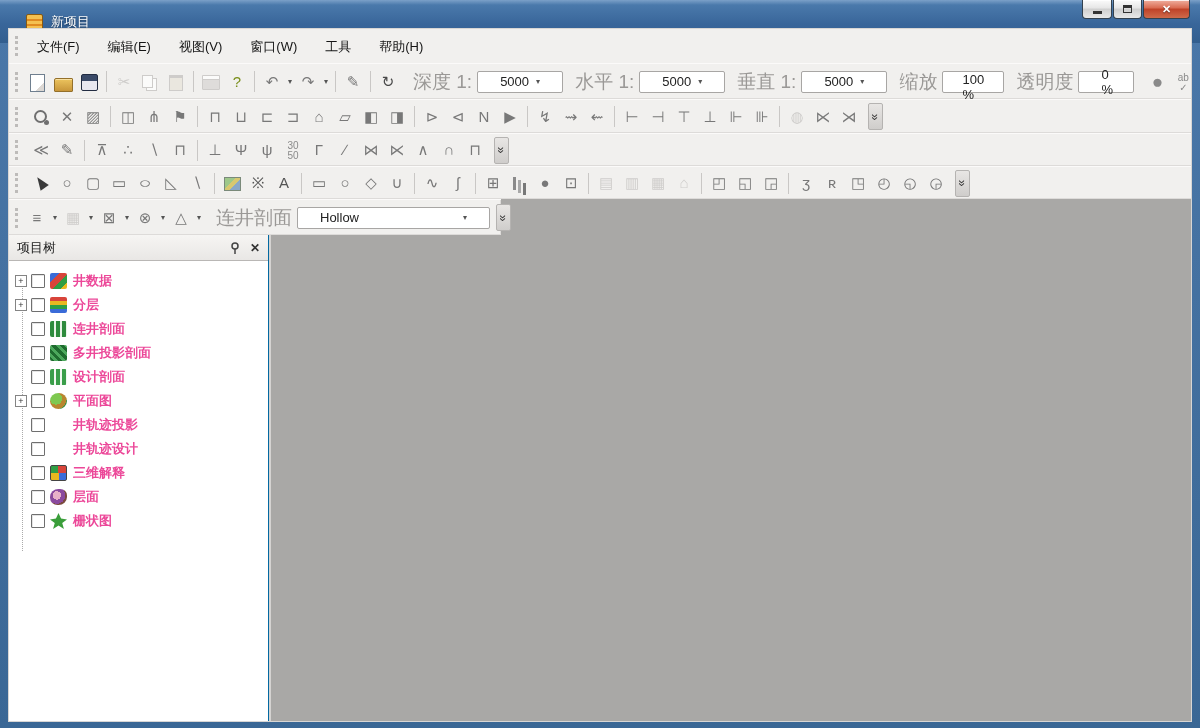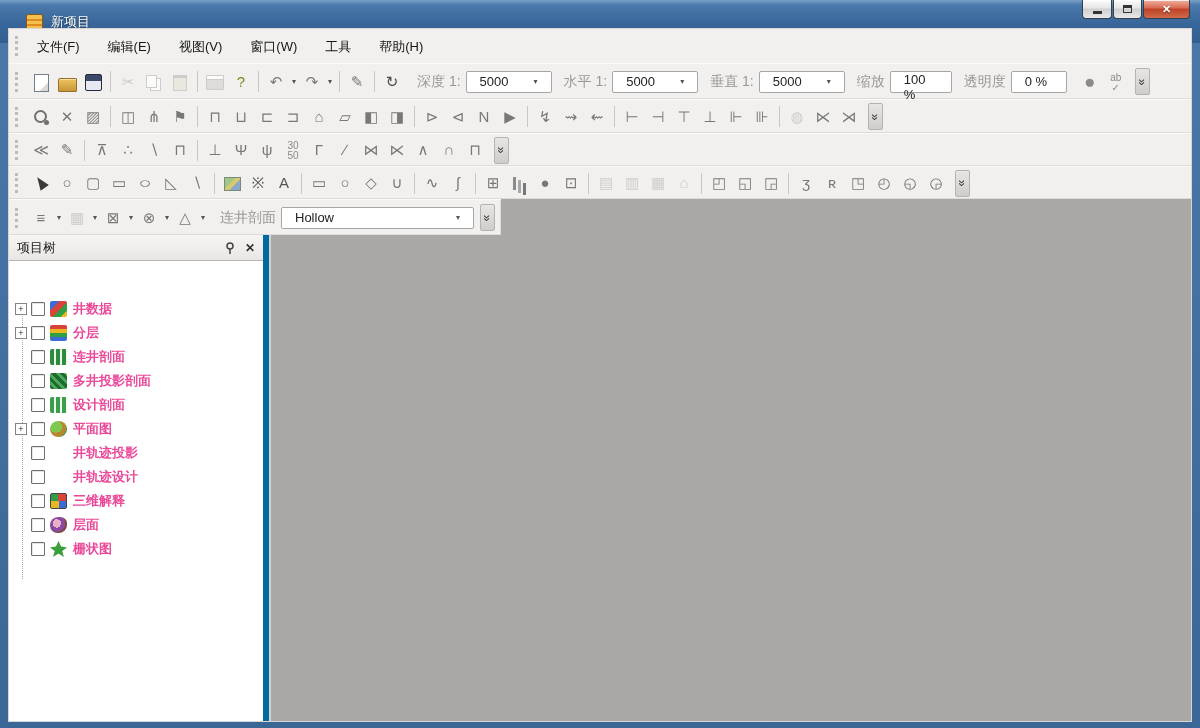--- a/index.html
+++ b/index.html
@@ -39,23 +39,23 @@
     margin:0 1px; flex:none; overflow:hidden; }
   .tbi.dis { color:#c3c1bf; opacity:.75; }
   .tbi.big { font-size:19px; }
   .tbi.tinytext { font-size:10px; line-height:10px; white-space:pre-line; padding-top:3px; color:#8a8a8a; }
   .dd { width:10px; font-size:8px; color:#555; text-align:center; flex:none; }
   .tsep { width:1px; height:21px; background:#c9c7c5; margin:0 4px; flex:none; }
   .tovf { width:15px; height:27px; margin-left:6px; flex:none; display:flex; align-items:center; justify-content:center;
     background:linear-gradient(180deg,#e8e6e4,#cfcdcb); border:1px solid #b5b3b1; border-radius:2px; }
   .tovf i { font-style:normal; font-size:12px; color:#333; transform:rotate(90deg); display:block; }
 
-  .tb-label { color:#9a9896; font-size:14px; margin:0 5px 0 12px; white-space:nowrap; flex:none; }
+  .tb-label { color:#9a9896; font-size:19px; margin:0 5px 0 12px; white-space:nowrap; flex:none; }
   .combo { height:22px; background:#fff; border:1px solid #a8a6a4; border-radius:2px; display:flex;
-    align-items:center; padding:0 13px; flex:none; }
+    align-items:center; padding:0 22px; flex:none; }
   .cval { font-size:13px; color:#222; }
   .carrow { margin-left:auto; font-size:8px; color:#555; padding-left:6px; }
 
   
   .ic-page::before { content:""; display:block; width:13px; height:16px; margin:4px auto 0;
     background:linear-gradient(135deg,#fff 70%,#dcd8d4 70%); border:1px solid #6f7f8f; }
   .ic-folder::before { content:""; display:block; width:17px; height:12px; margin:8px auto 0;
     background:linear-gradient(180deg,#ecc45e,#c8963a); border:1px solid #94702a; border-radius:2px 1px 1px 1px;
     box-shadow:inset 0 1px 0 #f8e0a0; }
   .ic-floppy::before { content:""; display:block; width:15px; height:15px; margin:4px auto 0;
@@ -75,21 +75,21 @@
     border:1px solid #7a8a7a; background:linear-gradient(135deg,#9ec88a 0 40%,#d8c870 40% 60%,#8aa8c8 60%); }
   .ic-bars::before { content:""; display:block; width:3px; height:13px; margin:6px 0 0 6px; background:#8a8a8a;
     box-shadow:5px 3px 0 -3px #a8a8a8,5px 3px 0 0 #a8a8a8,10px 6px 0 -6px #787878,10px 6px 0 0 #787878; }
 
   
   .row5zone { height:36px; background:#a9a8a6; display:flex; }
   #tb5 { width:492px; height:36px; box-shadow:inset -1px -1px 0 #dddbd9; }
 
   
   .main { flex:1; display:flex; min-height:0; }
-  .panel { width:260px; background:#fff; border-right:6px solid #0369a1; display:flex; flex-direction:column;gap:28px; }
+  .panel { width:260px; background:#fff; border-right:1px solid #0369a1; display:flex; flex-direction:column; }
   .phead { height:26px; flex:none; display:flex; align-items:center; padding:0 8px;
     background:linear-gradient(180deg,#f6f5f3,#e9e7e5); border-bottom:1px solid #b9b7b5; }
   .ptitle { font-size:13px; color:#222; }
   .phead .sp { flex:1; }
   .pin { width:14px; height:14px; margin-right:8px; }
   .pclose { font-size:12px; color:#333; font-weight:bold; }
   .vsplit { width:2px; background:#d5d3d1; }
   .canvas { flex:1; background:#a9a8a6; }
 
   

